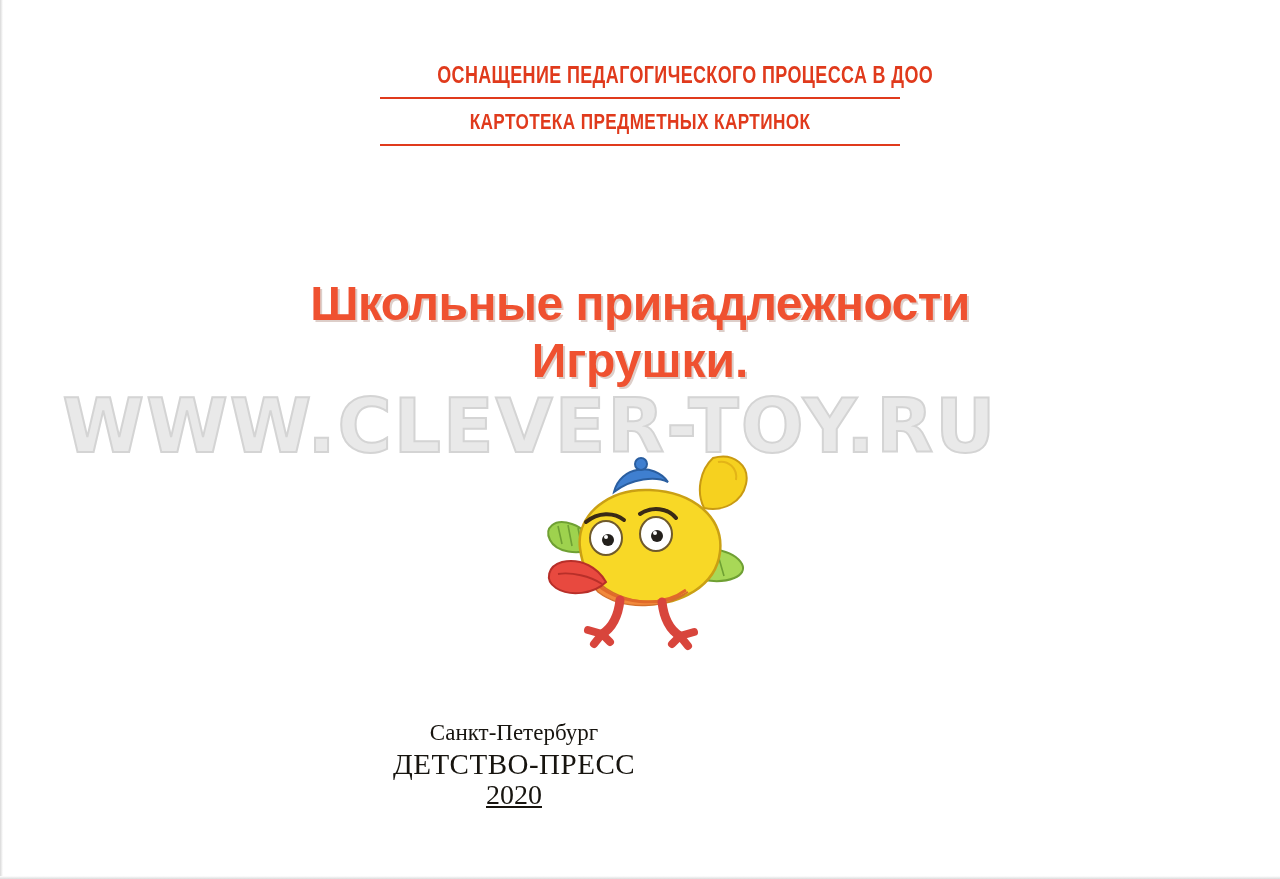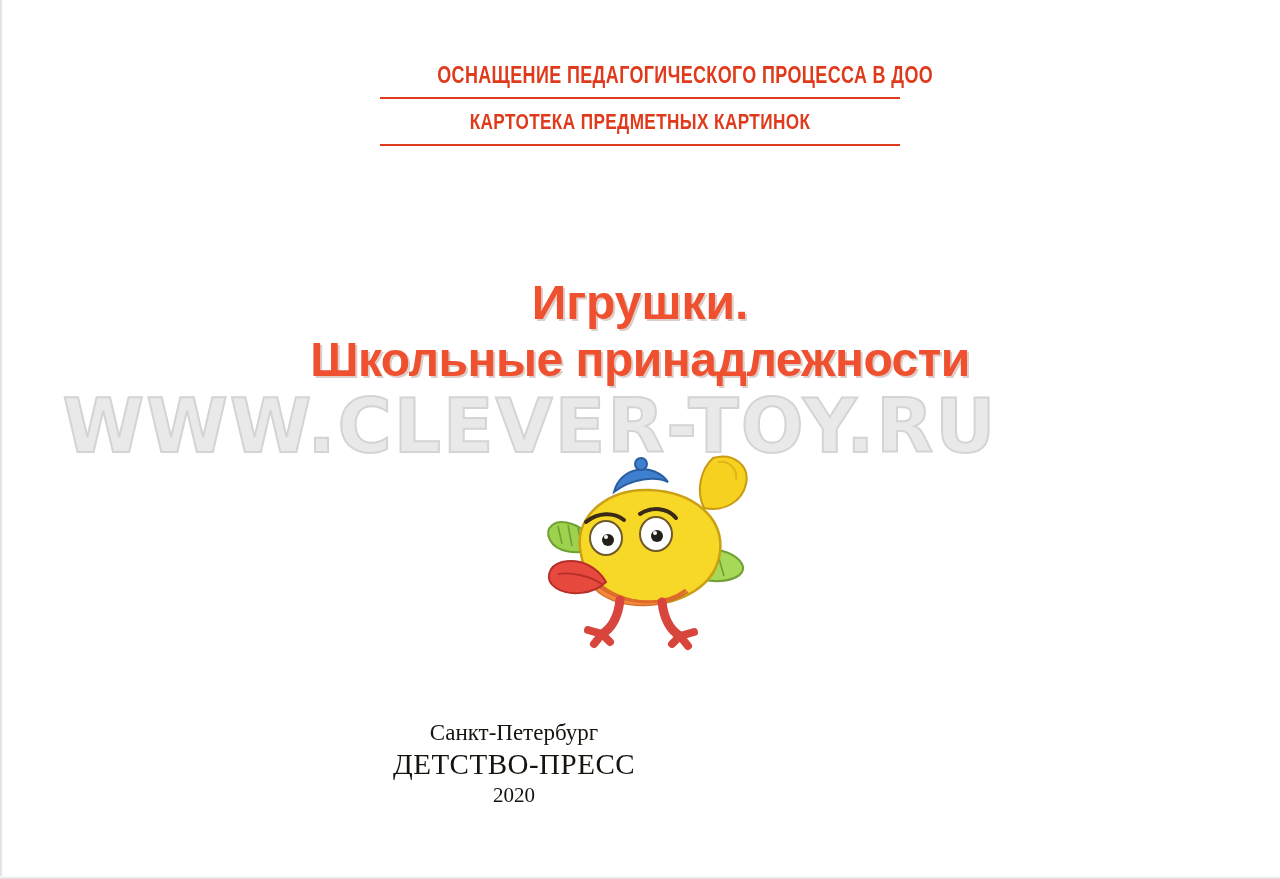--- a/index.html
+++ b/index.html
@@ -135,42 +135,43 @@
   .imprint .city {
     font-size: 23px;
     line-height: 30px;
   }
   .imprint .publisher {
     font-size: 29px;
     line-height: 32px;
     letter-spacing: 0.5px;
   }
   .imprint .year {
-    font-size: 21px;
+    font-size: 28px;
     line-height: 30px;
+    text-decoration: underline;
   }
 </style>
 </head>
 <body>
 
 <div id="page">
 
   <div class="scan-edge-left"></div>
   <div class="scan-edge-bottom"></div>
 
   <div class="series-block">
     <div class="series-line1">ОСНАЩЕНИЕ ПЕДАГОГИЧЕСКОГО ПРОЦЕССА В ДОО</div>
     <div class="series-rule"></div>
     <div class="series-line2">КАРТОТЕКА ПРЕДМЕТНЫХ КАРТИНОК</div>
     <div class="series-rule second"></div>
   </div>
 
   <div class="title-block">
+    <div class="title-line two">Школьные принадлежности</div>
     <div class="title-line one">Игрушки.</div>
-    <div class="title-line two">Школьные принадлежности</div>
   </div>
 
   <div class="watermark">WWW.CLEVER-TOY.RU</div>
 
   <div class="toy">
     <svg viewBox="0 0 260 215" width="260" height="215" xmlns="http://www.w3.org/2000/svg">
 
       <path d="M185 18 C206 12 222 26 218 44 C214 62 196 72 176 68 C168 52 172 30 185 18 Z" fill="#f6d11f" stroke="#c99a12" stroke-width="2"></path>
       <path d="M190 22 C200 20 210 28 208 40" fill="none" stroke="#e3b417" stroke-width="2"></path>
 

